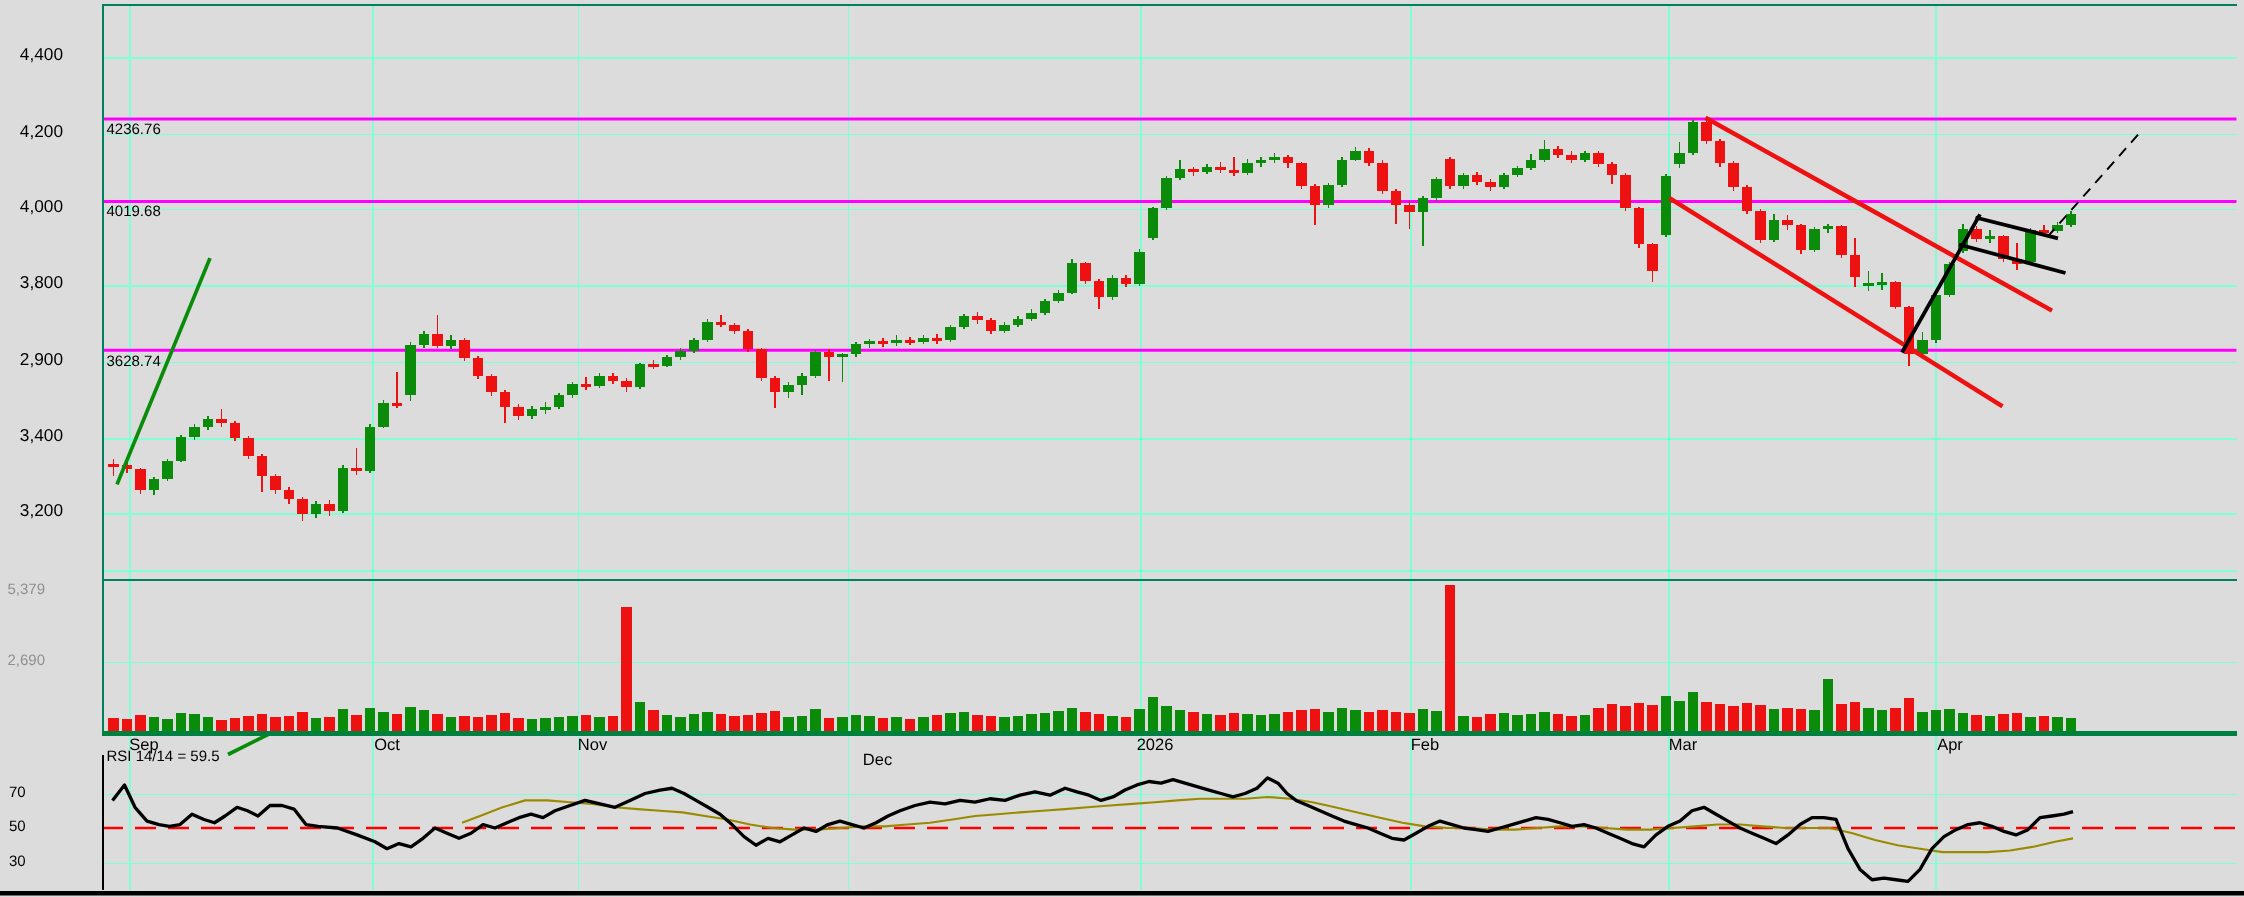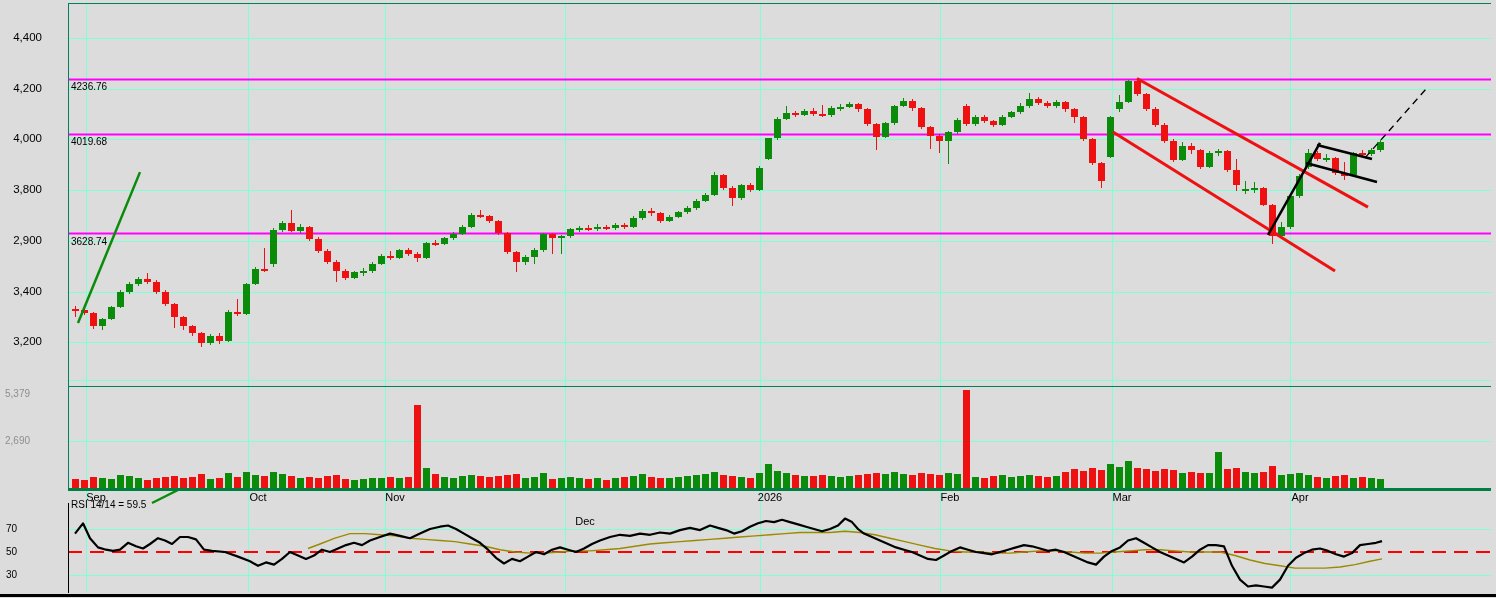--- a/index.html
+++ b/index.html
@@ -513,21 +513,21 @@
       <div class="lbl price-lbl" style="left: 2px; top: 284.5px;">3,400</div>
       <div class="lbl price-lbl" style="left: 2px; top: 335.2px;">3,200</div>
       <div class="lbl vol-lbl" style="left: 5px; top: 387.962px;">5,379</div>
       <div class="lbl vol-lbl" style="left: 5px; top: 434.972px;">2,690</div>
       <div class="lbl rsi-tick" style="left: 6px; top: 523px;">70</div>
       <div class="lbl rsi-tick" style="left: 6px; top: 546px;">50</div>
       <div class="lbl rsi-tick" style="left: 6px; top: 569px;">30</div>
       <div class="lbl month-lbl" style="left: 96px; top: 491px;">Sep</div>
       <div class="lbl month-lbl" style="left: 258px; top: 491px;">Oct</div>
       <div class="lbl month-lbl" style="left: 395px; top: 491px;">Nov</div>
-      <div class="lbl month-lbl" style="left: 575px; top: 515px; padding-left: 20px;">Dec</div>
+      <div class="lbl month-lbl" style="left: 575px; top: 501px; padding-left: 20px;">Dec</div>
       <div class="lbl month-lbl" style="left: 770px; top: 491px;">2026</div>
       <div class="lbl month-lbl" style="left: 950px; top: 491px;">Feb</div>
       <div class="lbl month-lbl" style="left: 1122px; top: 491px;">Mar</div>
       <div class="lbl month-lbl" style="left: 1300px; top: 491px;">Apr</div>
       <div class="lbl level-lbl" style="left: 71px; top: 81.3813px;">4236.76</div>
       <div class="lbl level-lbl" style="left: 71px; top: 136.411px;">4019.68</div>
       <div class="lbl level-lbl" style="left: 71px; top: 235.514px;">3628.74</div>
     </div>
 </div>
 

